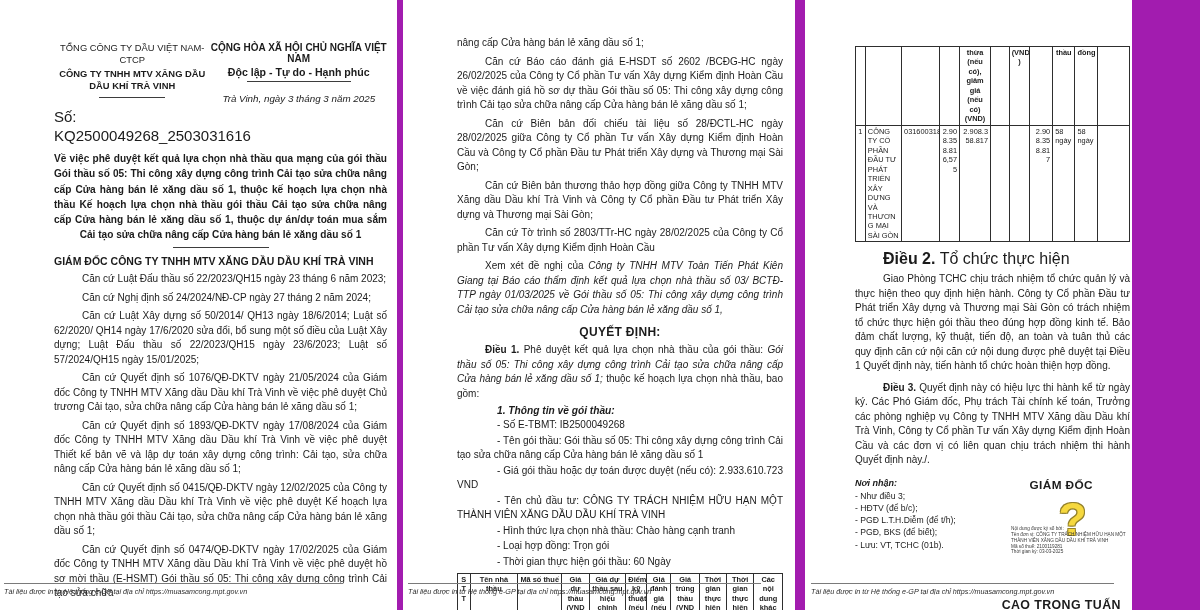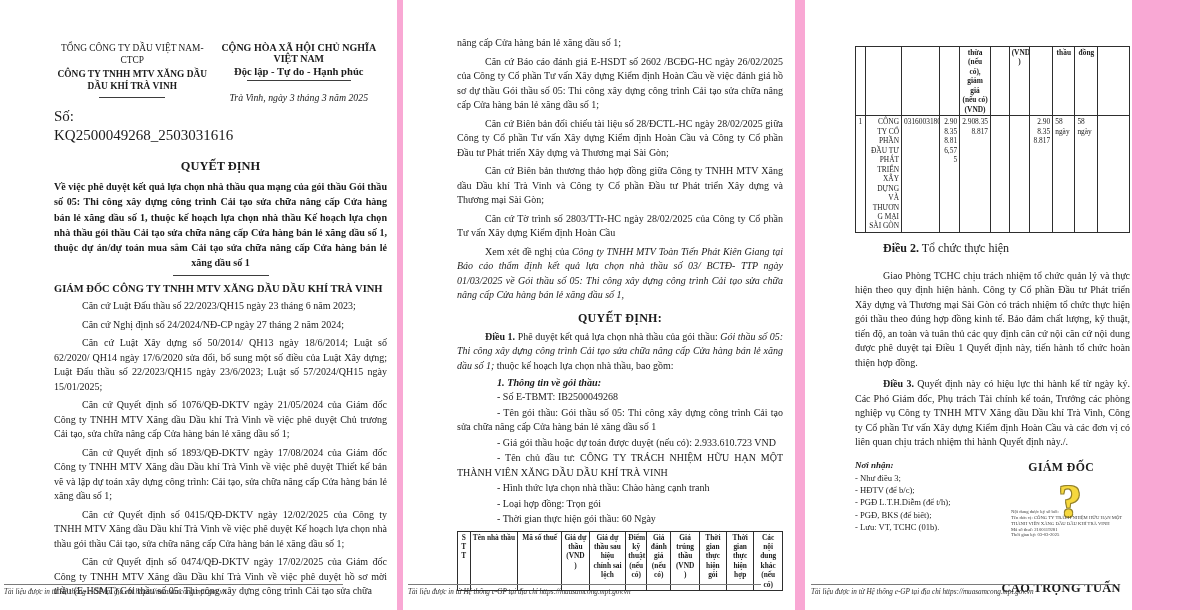--- a/index.html
+++ b/index.html
@@ -1,19 +1,19 @@
 <!DOCTYPE html>
 <html><head>
 <meta charset="utf-8">
 <style>
   html,body { margin:0; padding:0; background:#e9e9e9; }
   .stage {
     width:1200px; height:610px; position:relative; display:flex;
-    font-family:Liberation Serif, serif; color:#1b1b1b;
-    background:#f9a8d4; overflow:hidden;
+    font-family:Liberation Sans, sans-serif; color:#1b1b1b;
+    background:#a21caf; overflow:hidden;
   }
   .page { background:#ffffff; height:610px; position:relative; overflow:hidden; box-sizing:border-box; }
   .page-1 { width:397px; margin-right:6px; padding:42px 10px 0 54px; }
   .page-2 { width:392px; margin-right:10px; padding:32px 12px 0 54px; }
   .page-3 { width:327px; padding:42px 2px 0 50px; }
 
   
   .p1-header { display:flex; }
   .org-block { width:47%; text-align:center; font-size:9.4px; line-height:1.32; }
   .org-line1 { font-weight:normal; }
@@ -39,26 +39,26 @@
   .decision-head { text-align:center; font-weight:bold; font-size:12px; margin:8px 0 4px; letter-spacing:0.3px; }
   .it { font-style:italic; }
   .bd { font-weight:bold; }
 
   table.grid { border-collapse:collapse; width:100%; table-layout:fixed; margin-top:4px; }
   table.grid th, table.grid td {
     border:1px solid #2e2e2e; font-size:7.4px; line-height:1.28; padding:1px 2px;
     vertical-align:top; text-align:center; overflow:hidden;
   }
   table.grid th { font-weight:bold; white-space:pre-line; }
-  table.grid td.name { text-align:right; word-break:break-word; }
+  table.grid td.name { text-align:left; word-break:break-word; }
   table.grid td.num { text-align:right; word-break:break-all; }
   table.grid td.lft { text-align:left; }
 
   
-  .art-head { font-size:12px; text-indent:28px; margin:8px 0 13px; }
+  .art-head { font-size:16px; text-indent:28px; margin:8px 0 4px; }
   .sign-row { display:flex; margin-top:10px; }
   .recipients { width:50%; }
   .recip-label { font-weight:bold; font-style:italic; font-size:9px; margin-bottom:2px; }
   .recip-item { font-size:8.6px; line-height:1.42; }
   .sig-block { width:50%; text-align:center; position:relative; }
   .signer-title { font-weight:bold; font-size:11.8px; letter-spacing:0.4px; }
   .esign-wrap { position:relative; height:62px; margin-top:18px; }
   .esign-lines { position:absolute; left:18px; top:16px; width:196px; font-size:6px; line-height:1.25;
                  color:#3a3a3a; text-align:left; transform:scale(0.78); transform-origin:left top; }
   .esign-mark { position:absolute; left:66px; top:-14px; font-weight:bold; font-size:46px; line-height:1;
@@ -86,21 +86,20 @@
         <div class="doc-number">Số: KQ2500049268_2503031616</div>
       </div>
       <div class="nat-block">
         <div class="nat1">CỘNG HÒA XÃ HỘI CHỦ NGHĨA VIỆT NAM</div>
         <div class="nat2">Độc lập - Tự do - Hạnh phúc</div>
         <div class="rule rule-motto"></div>
         <div class="dateline">Trà Vinh, ngày 3 tháng 3 năm 2025</div>
       </div>
     </div>
 
-    <div class="doc-title">QUYẾT ĐỊNH</div>
     <div class="doc-subtitle">Về việc phê duyệt kết quả lựa chọn nhà thầu qua mạng của gói thầu Gói thầu số 05: Thi công xây dựng công trình Cải tạo sửa chữa nâng cấp Cửa hàng bán lẻ xăng dầu số 1, thuộc kế hoạch lựa chọn nhà thầu Kế hoạch lựa chọn nhà thầu gói thầu Cải tạo sửa chữa nâng cấp Cửa hàng bán lẻ xăng dầu số 1, thuộc dự án/dự toán mua sắm Cải tạo sửa chữa nâng cấp Cửa hàng bán lẻ xăng dầu số 1</div>
     <div class="rule rule-subtitle"></div>
     <div class="authority">GIÁM ĐỐC CÔNG TY TNHH MTV XĂNG DẦU DẦU KHÍ TRÀ VINH</div>
 
     <div>
         <p class="cite">Căn cứ Luật Đấu thầu số 22/2023/QH15 ngày 23 tháng 6 năm 2023;</p>
         <p class="cite">Căn cứ Nghị định số 24/2024/NĐ-CP ngày 27 tháng 2 năm 2024;</p>
         <p class="cite">Căn cứ Luật Xây dựng số 50/2014/ QH13 ngày 18/6/2014; Luật số 62/2020/ QH14 ngày 17/6/2020 sửa đổi, bổ sung một số điều của Luật Xây dựng; Luật Đấu thầu số 22/2023/QH15 ngày 23/6/2023; Luật số 57/2024/QH15 ngày 15/01/2025;</p>
         <p class="cite">Căn cứ Quyết định số 1076/QĐ-DKTV ngày 21/05/2024 của Giám đốc Công ty TNHH MTV Xăng dầu Dầu khí Trà Vinh về việc phê duyệt Chủ trương Cải tạo, sửa chữa nâng cấp Cửa hàng bán lẻ xăng dầu số 1;</p>
         <p class="cite">Căn cứ Quyết định số 1893/QĐ-DKTV ngày 17/08/2024 của Giám đốc Công ty TNHH MTV Xăng dầu Dầu khí Trà Vinh về việc phê duyệt Thiết kế bản vẽ và lập dự toán xây dựng công trình: Cải tạo, sửa chữa nâng cấp Cửa hàng bán lẻ xăng dầu số 1;</p>

